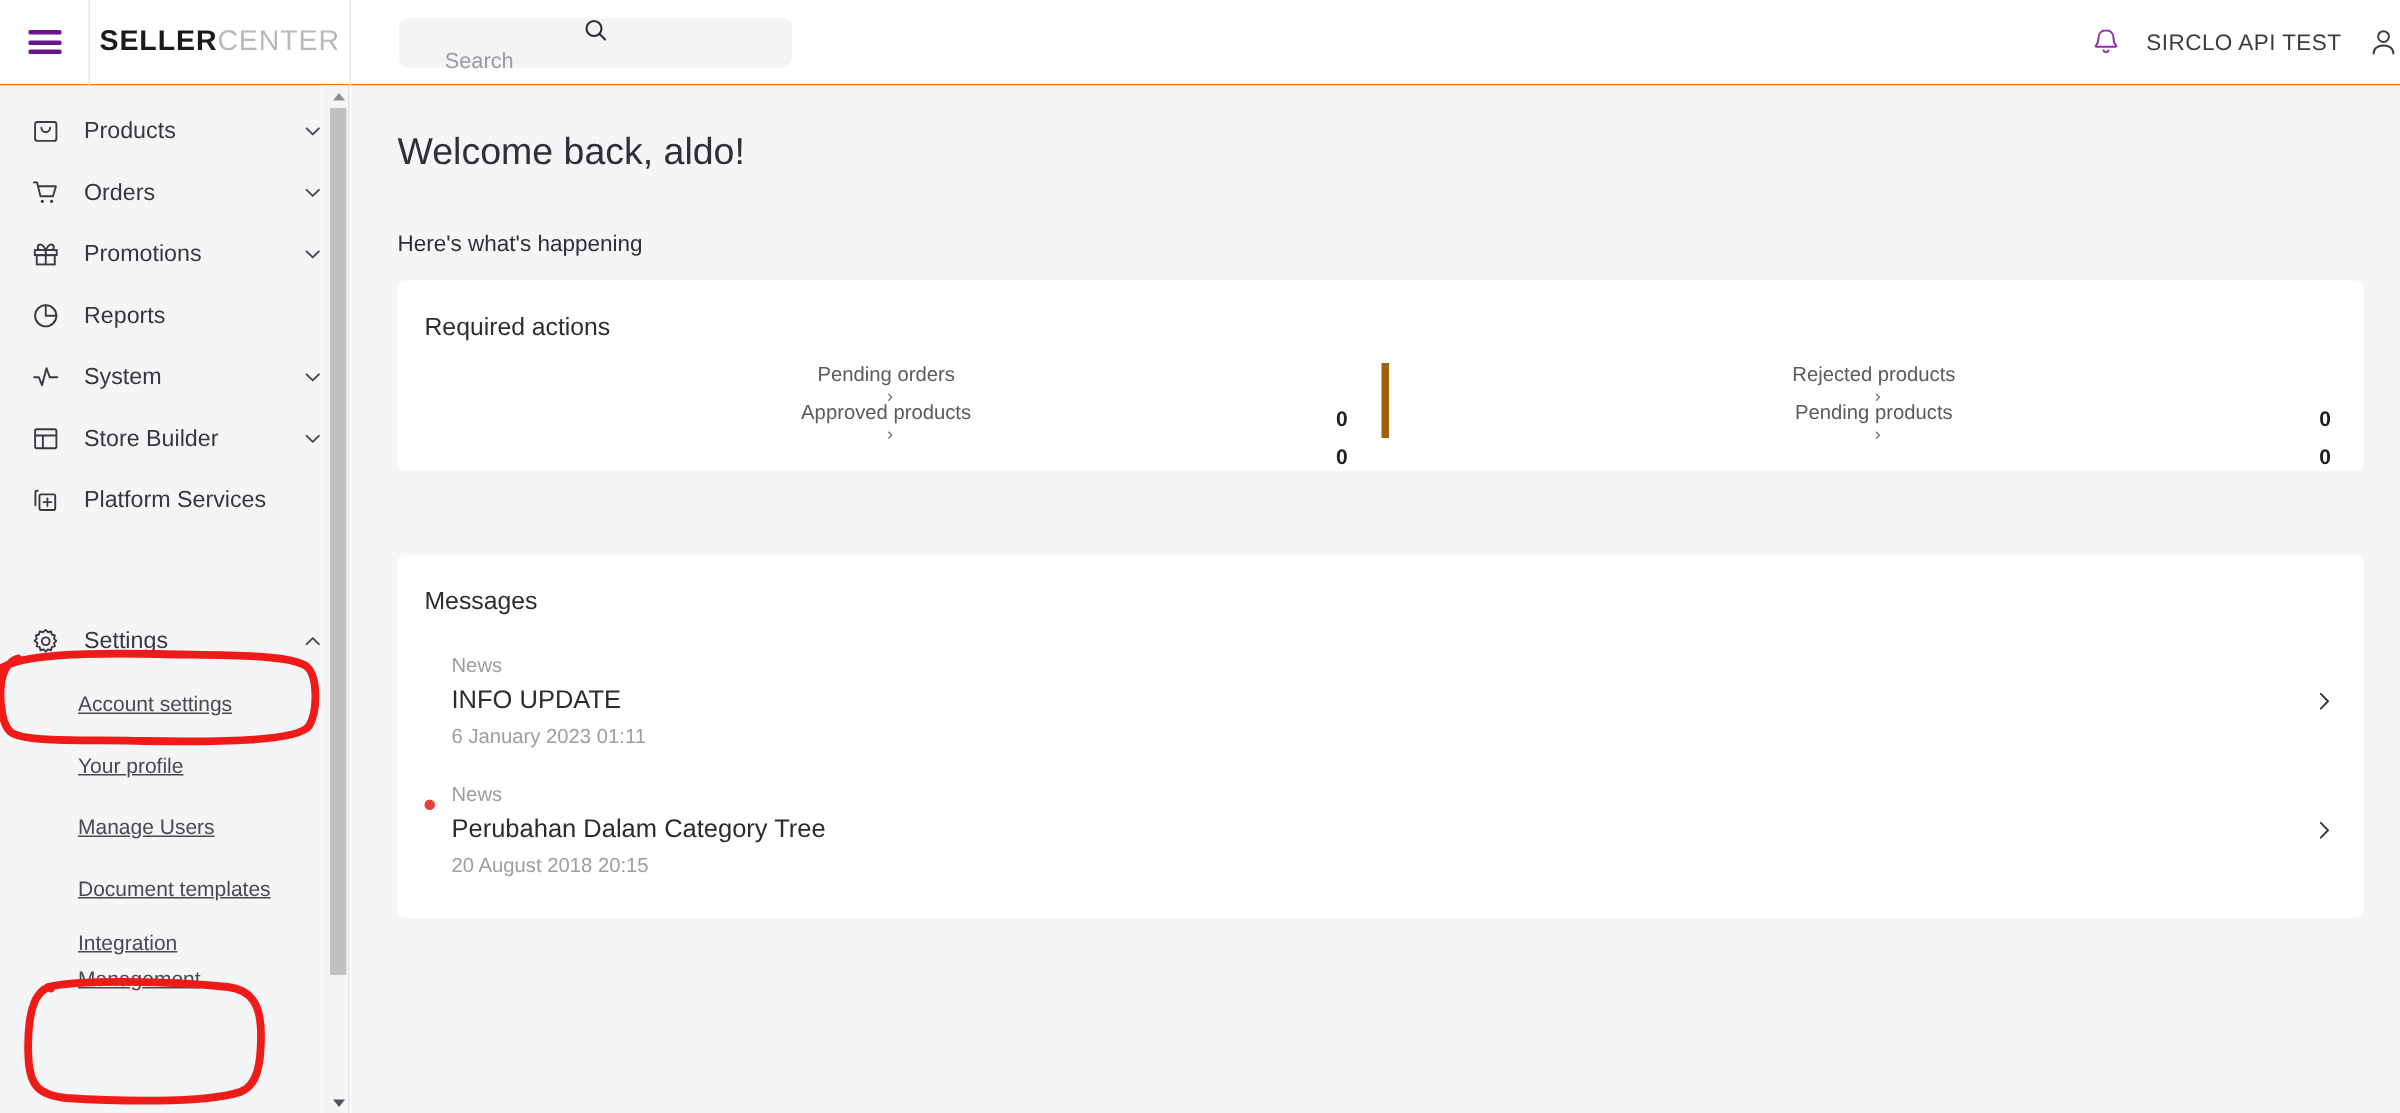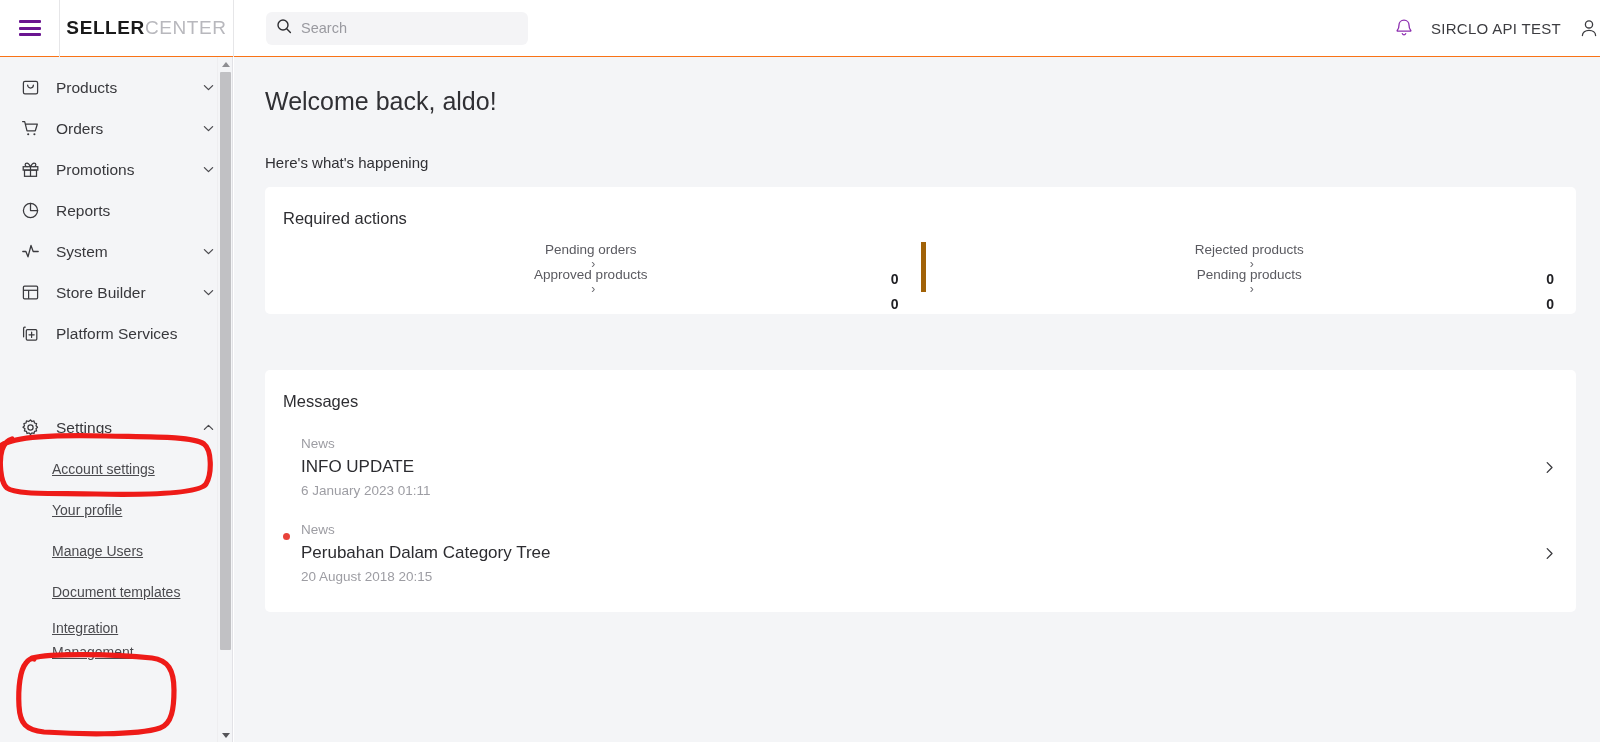--- a/index.html
+++ b/index.html
@@ -29,21 +29,21 @@
     width: 174px; height: 57px; display: flex; align-items: center;
     justify-content: center; border-right: 1px solid #e6e6e8;
   }
   .logo { font-size: 19px; letter-spacing: .6px; }
   .logo .b { font-weight: 700; color: #1a1a1a; }
   .logo .l { font-weight: 400; color: #b8b8bd; }
 
   .search-wrap { margin-left: 32px; }
   .search-box {
     width: 262px; height: 33px; background: #f4f4f6; border-radius: 6px;
-    display: flex; align-items: center; padding: 0 10px; border: none;
+    display: flex; align-items: center; padding: 0 10px; border: none; flex-direction: column;
   }
   .search-box svg { flex: 0 0 auto; }
   .search-input {
     border: none; outline: none; background: transparent; margin-left: 9px;
     font-family: "Liberation Sans", sans-serif; font-size: 14.5px; color: #3a3a3c;
     width: 210px;
   }
   .search-input::placeholder { color: #9a9aa0; }
 
   .topbar-right {

